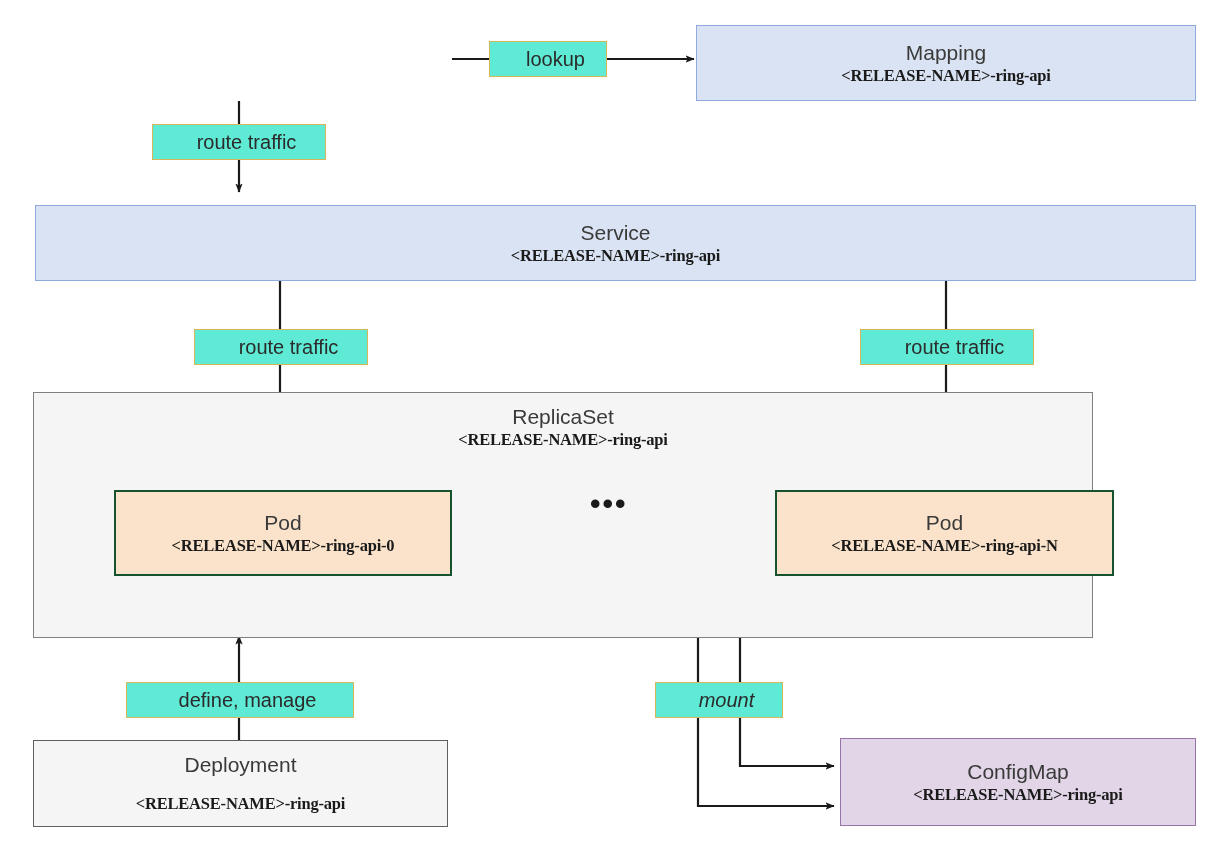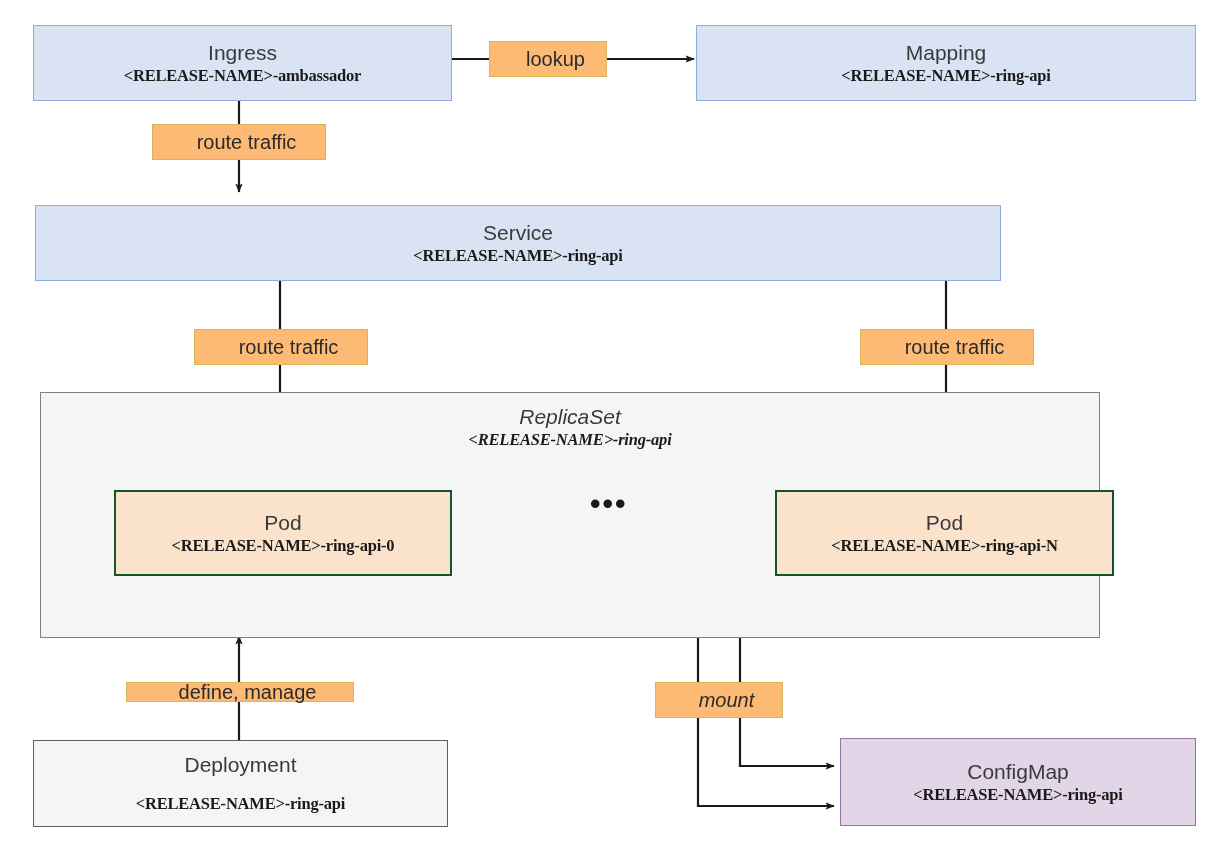--- a/index.html
+++ b/index.html
@@ -72,21 +72,21 @@
     position: absolute;
     width: 100%;
     top: 12px;
     left: 0;
     text-align: center;
     pointer-events: none;
   }
   .edge-label {
     position: absolute;
     box-sizing: border-box;
-    background: #fdba74;
+    background: #5eead4;
     border: 1px solid #d6b656;
     display: flex;
     align-items: center;
     justify-content: center;
     font-family: "Liberation Sans", sans-serif;
     font-size: 20px;
     color: #2b2b2b;
     white-space: nowrap;
     z-index: 5;
     padding-left: 15px;
@@ -121,36 +121,32 @@
 
     <path d="M946,281 L946,487" fill="none" stroke="#1a1a1a" stroke-width="2.2" marker-end="url(#arrow)"></path>
 
     <path d="M239,740 L239,636" fill="none" stroke="#1a1a1a" stroke-width="2.2" marker-end="url(#arrow)"></path>
 
     <path d="M452,533 L698,533 L698,806 L834,806" fill="none" stroke="#1a1a1a" stroke-width="2.2" marker-end="url(#arrow)"></path>
 
     <path d="M775,533 L740,533 L740,766 L834,766" fill="none" stroke="#1a1a1a" stroke-width="2.2" marker-end="url(#arrow)"></path>
   </svg>
 
-  <div class="node n-blue" style="left:33px; top:25px; width:419px; height:76px;">
-    <div class="title">Ingress</div>
-    <div class="sub">&lt;RELEASE-NAME&gt;-ambassador</div>
-  </div>
 
   <div class="node n-blue" style="left:696px; top:25px; width:500px; height:76px;">
     <div class="title">Mapping</div>
     <div class="sub">&lt;RELEASE-NAME&gt;-ring-api</div>
   </div>
 
-  <div class="node n-blue" style="left:35px; top:205px; width:966px; height:76px;">
+  <div class="node n-blue" style="left:35px; top:205px; width:1161px; height:76px;">
     <div class="title">Service</div>
     <div class="sub">&lt;RELEASE-NAME&gt;-ring-api</div>
   </div>
 
-  <div class="node n-gray" style="left:40px; top:392px; width:1060px; height:246px; display:block;font-style:italic;">
+  <div class="node n-gray" style="left:33px; top:392px; width:1060px; height:246px; display:block;">
     <div class="group-title">
       <div class="title">ReplicaSet</div>
       <div class="sub">&lt;RELEASE-NAME&gt;-ring-api</div>
     </div>
   </div>
 
   <div class="ellipsis" style="left:590px; top:489px;">•••</div>
 
   <div class="node n-orange" style="left:114px; top:490px; width:338px; height:86px;">
     <div class="title">Pod</div>
@@ -173,17 +169,17 @@
   </div>
 
   <div class="edge-label" style="left:489px; top:41px; width:118px; height:36px;">lookup</div>
 
   <div class="edge-label" style="left:152px; top:124px; width:174px; height:36px;">route traffic</div>
 
   <div class="edge-label" style="left:194px; top:329px; width:174px; height:36px;">route traffic</div>
 
   <div class="edge-label" style="left:860px; top:329px; width:174px; height:36px;">route traffic</div>
 
-  <div class="edge-label" style="left:126px; top:682px; width:228px; height:20px;">define, manage</div>
+  <div class="edge-label" style="left:126px; top:682px; width:228px; height:36px;">define, manage</div>
 
   <div class="edge-label" style="left:655px; top:682px; width:128px; height:36px;font-style:italic;">mount</div>
 
 </div>
 
 </body></html>

